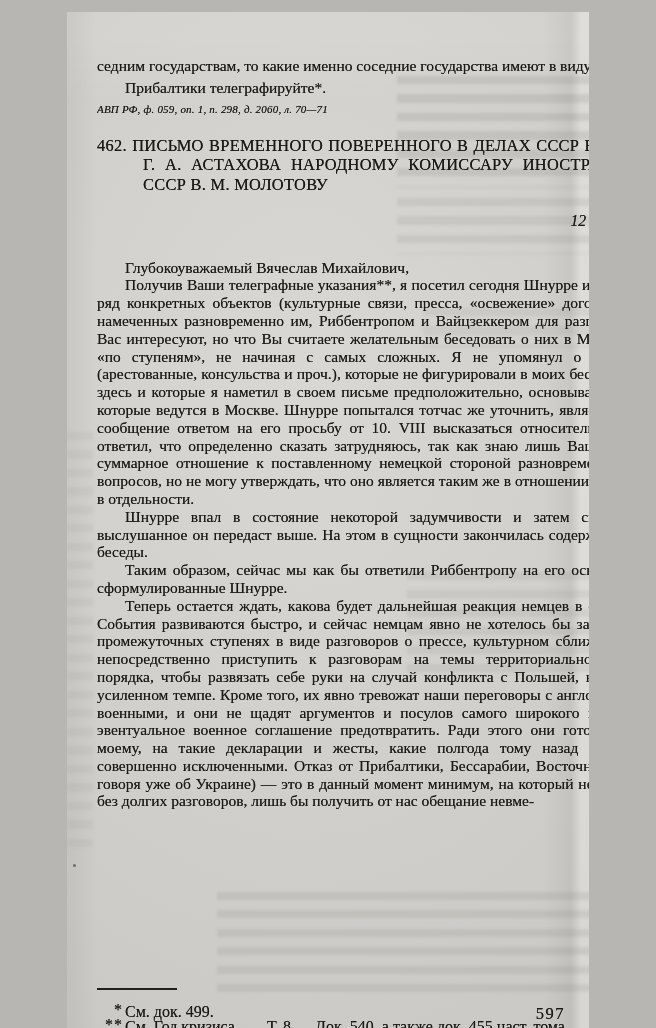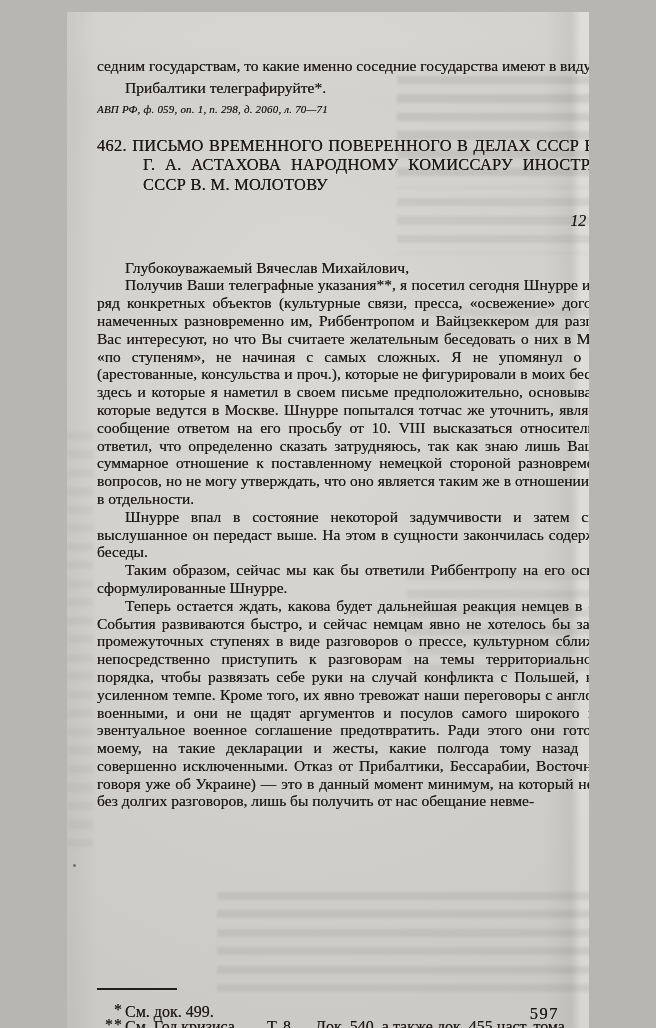--- a/index.html
+++ b/index.html
@@ -110,21 +110,21 @@
     text-align: right;
     position: relative;
     top: -2px;
     margin-right: 2px;
     letter-spacing: 1px;
   }
   .fn b { font-weight: 400; }
 
   .pagenum {
     position: absolute;
-    right: 30px;
+    right: 24px;
     top: 992px;
     font-size: 16.5px;
     letter-spacing: 1.5px;
     text-shadow: 0 0 0.4px rgba(28,25,20,0.8);
   }
   .speck {
     position: absolute;
     left: 6px; top: 852px;
     width: 3px; height: 3px;
     border-radius: 50%;

